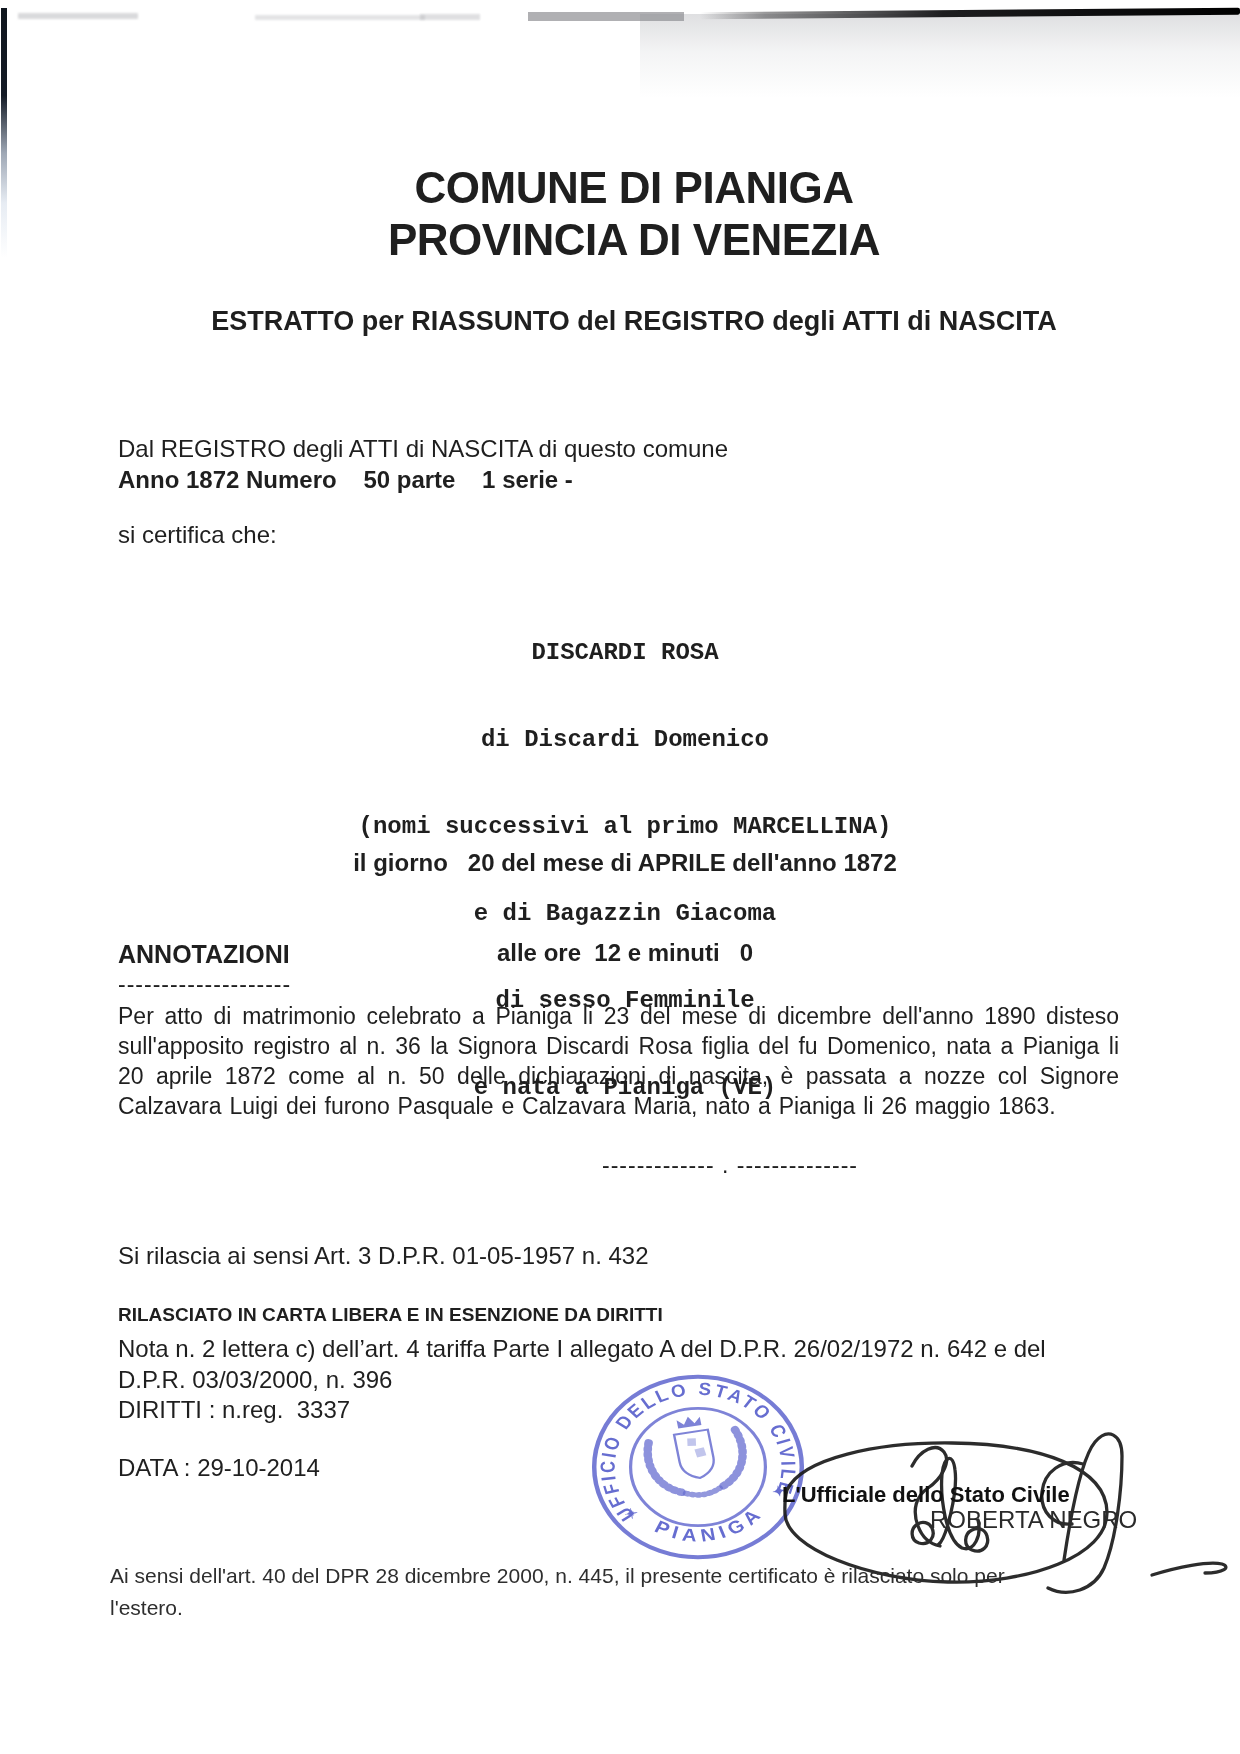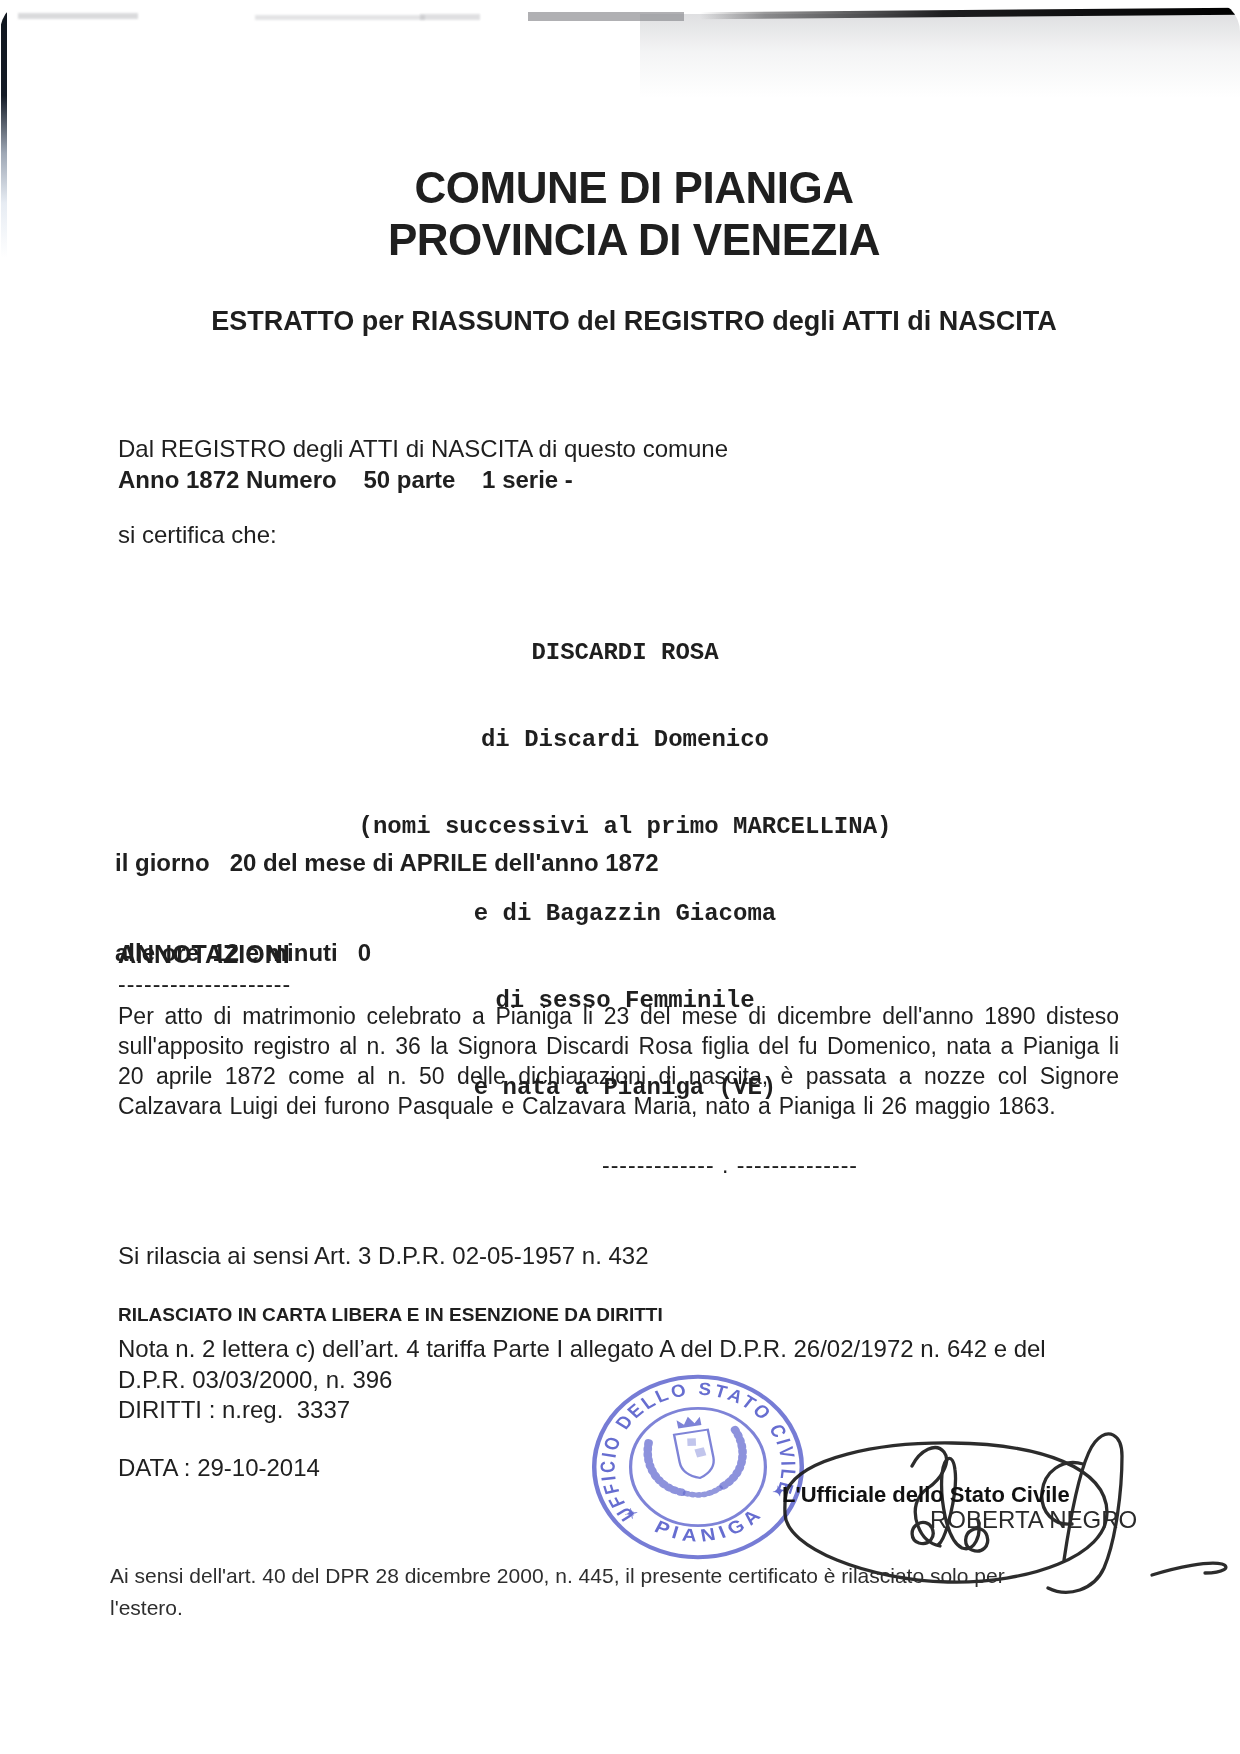--- a/index.html
+++ b/index.html
@@ -4,36 +4,35 @@
 <style>
   html, body { margin: 0; padding: 0; background: #ffffff; }
   .page {
     position: relative;
     width: 1240px;
     height: 1754px;
     background: #ffffff;
     font-family: "Liberation Sans", sans-serif;
     color: #1f1f1f;
     overflow: hidden;
-    border-radius: 32px;
   }
   .line { position: absolute; white-space: pre; }
   .centered { text-align: center; }
 
   .municipality { left: 114px; top: 163px; width: 1040px; font-size: 44px; font-weight: bold; letter-spacing: -0.5px; }
   .province     { left: 114px; top: 215px; width: 1040px; font-size: 44px; font-weight: bold; letter-spacing: -0.5px; }
   .doc-title    { left: 114px; top: 306px; width: 1040px; font-size: 27px; font-weight: bold; }
 
   .registry-intro { left: 118px; top: 435px; font-size: 24px; }
   .registry-ref   { left: 118px; top: 466px; font-size: 24px; font-weight: bold; }
   .certify        { left: 118px; top: 521px; font-size: 24px; }
 
   .person-block { left: 115px; top: 580px; width: 1020px; font-size: 24px; font-weight: bold; line-height: 29px; text-align: center; }
   .person-block div { white-space: pre; font-family: Liberation Mono, monospace; }
-  .birth-block  { left: 115px; top: 788px; width: 1020px; font-size: 24px; font-weight: bold; line-height: 30px; }
+  .birth-block  { left: 115px; top: 788px; width: 1020px; font-size: 24px; font-weight: bold; line-height: 30px; text-align: center; }
   .birth-block div { white-space: pre; }
 
   .annot-heading { left: 118px; top: 940px; font-size: 25px; font-weight: bold; }
   .annot-dashes  { left: 118px; top: 971px; font-size: 23px; letter-spacing: 1px; }
   .annot-body {
     position: absolute; left: 118px; top: 1001px; width: 1001px;
     font-size: 23px; line-height: 30px; text-align: justify; word-spacing: 1.5px;
   }
   .separator { left: 575px; top: 1152px; width: 310px; font-size: 23px; text-align: center; letter-spacing: 1px; }
 
@@ -110,21 +109,21 @@
   <div class="line birth-block">
     <div>il giorno   20 del mese di APRILE dell'anno 1872</div>
     <div>alle ore  12 e minuti   0</div>
   </div>
 
   <div class="line annot-heading">ANNOTAZIONI</div>
   <div class="line annot-dashes">--------------------</div>
   <div class="annot-body">Per atto di matrimonio celebrato a Pianiga li 23 del mese di dicembre dell'anno 1890 disteso sull'apposito registro al n. 36 la Signora Discardi Rosa figlia del fu Domenico, nata a Pianiga li 20 aprile 1872 come al n. 50 delle dichiarazioni di nascita, è passata a nozze col Signore Calzavara Luigi dei furono Pasquale e Calzavara Maria, nato a Pianiga li 26 maggio 1863.</div>
   <div class="line separator">------------- . --------------</div>
 
-  <div class="line law-ref">Si rilascia ai sensi Art. 3 D.P.R. 02-05-1957 n. 432</div>
+  <div class="line law-ref">Si rilascia ai sensi Art. 3 D.P.R. 01-05-1957 n. 432</div>
   <div class="line exemption">RILASCIATO IN CARTA LIBERA E IN ESENZIONE DA DIRITTI</div>
   <div class="line note1">Nota n. 2 lettera c) dell’art. 4 tariffa Parte I allegato A del D.P.R. 26/02/1972 n. 642 e del</div>
   <div class="line note2">D.P.R. 03/03/2000, n. 396</div>
   <div class="line fees">DIRITTI : n.reg.  3337</div>
   <div class="line issue-date">DATA : 29-10-2014</div>
 
   <svg class="stamp-svg" viewBox="-118 -109 236 218" xmlns="http://www.w3.org/2000/svg">
     <g transform="scale(1.07 0.93)">
       <circle cx="0" cy="0" r="97" fill="none" stroke="currentColor" stroke-width="4.2" opacity="0.9"></circle>
       <circle cx="0" cy="0" r="63" fill="none" stroke="currentColor" stroke-width="3" opacity="0.85"></circle>

